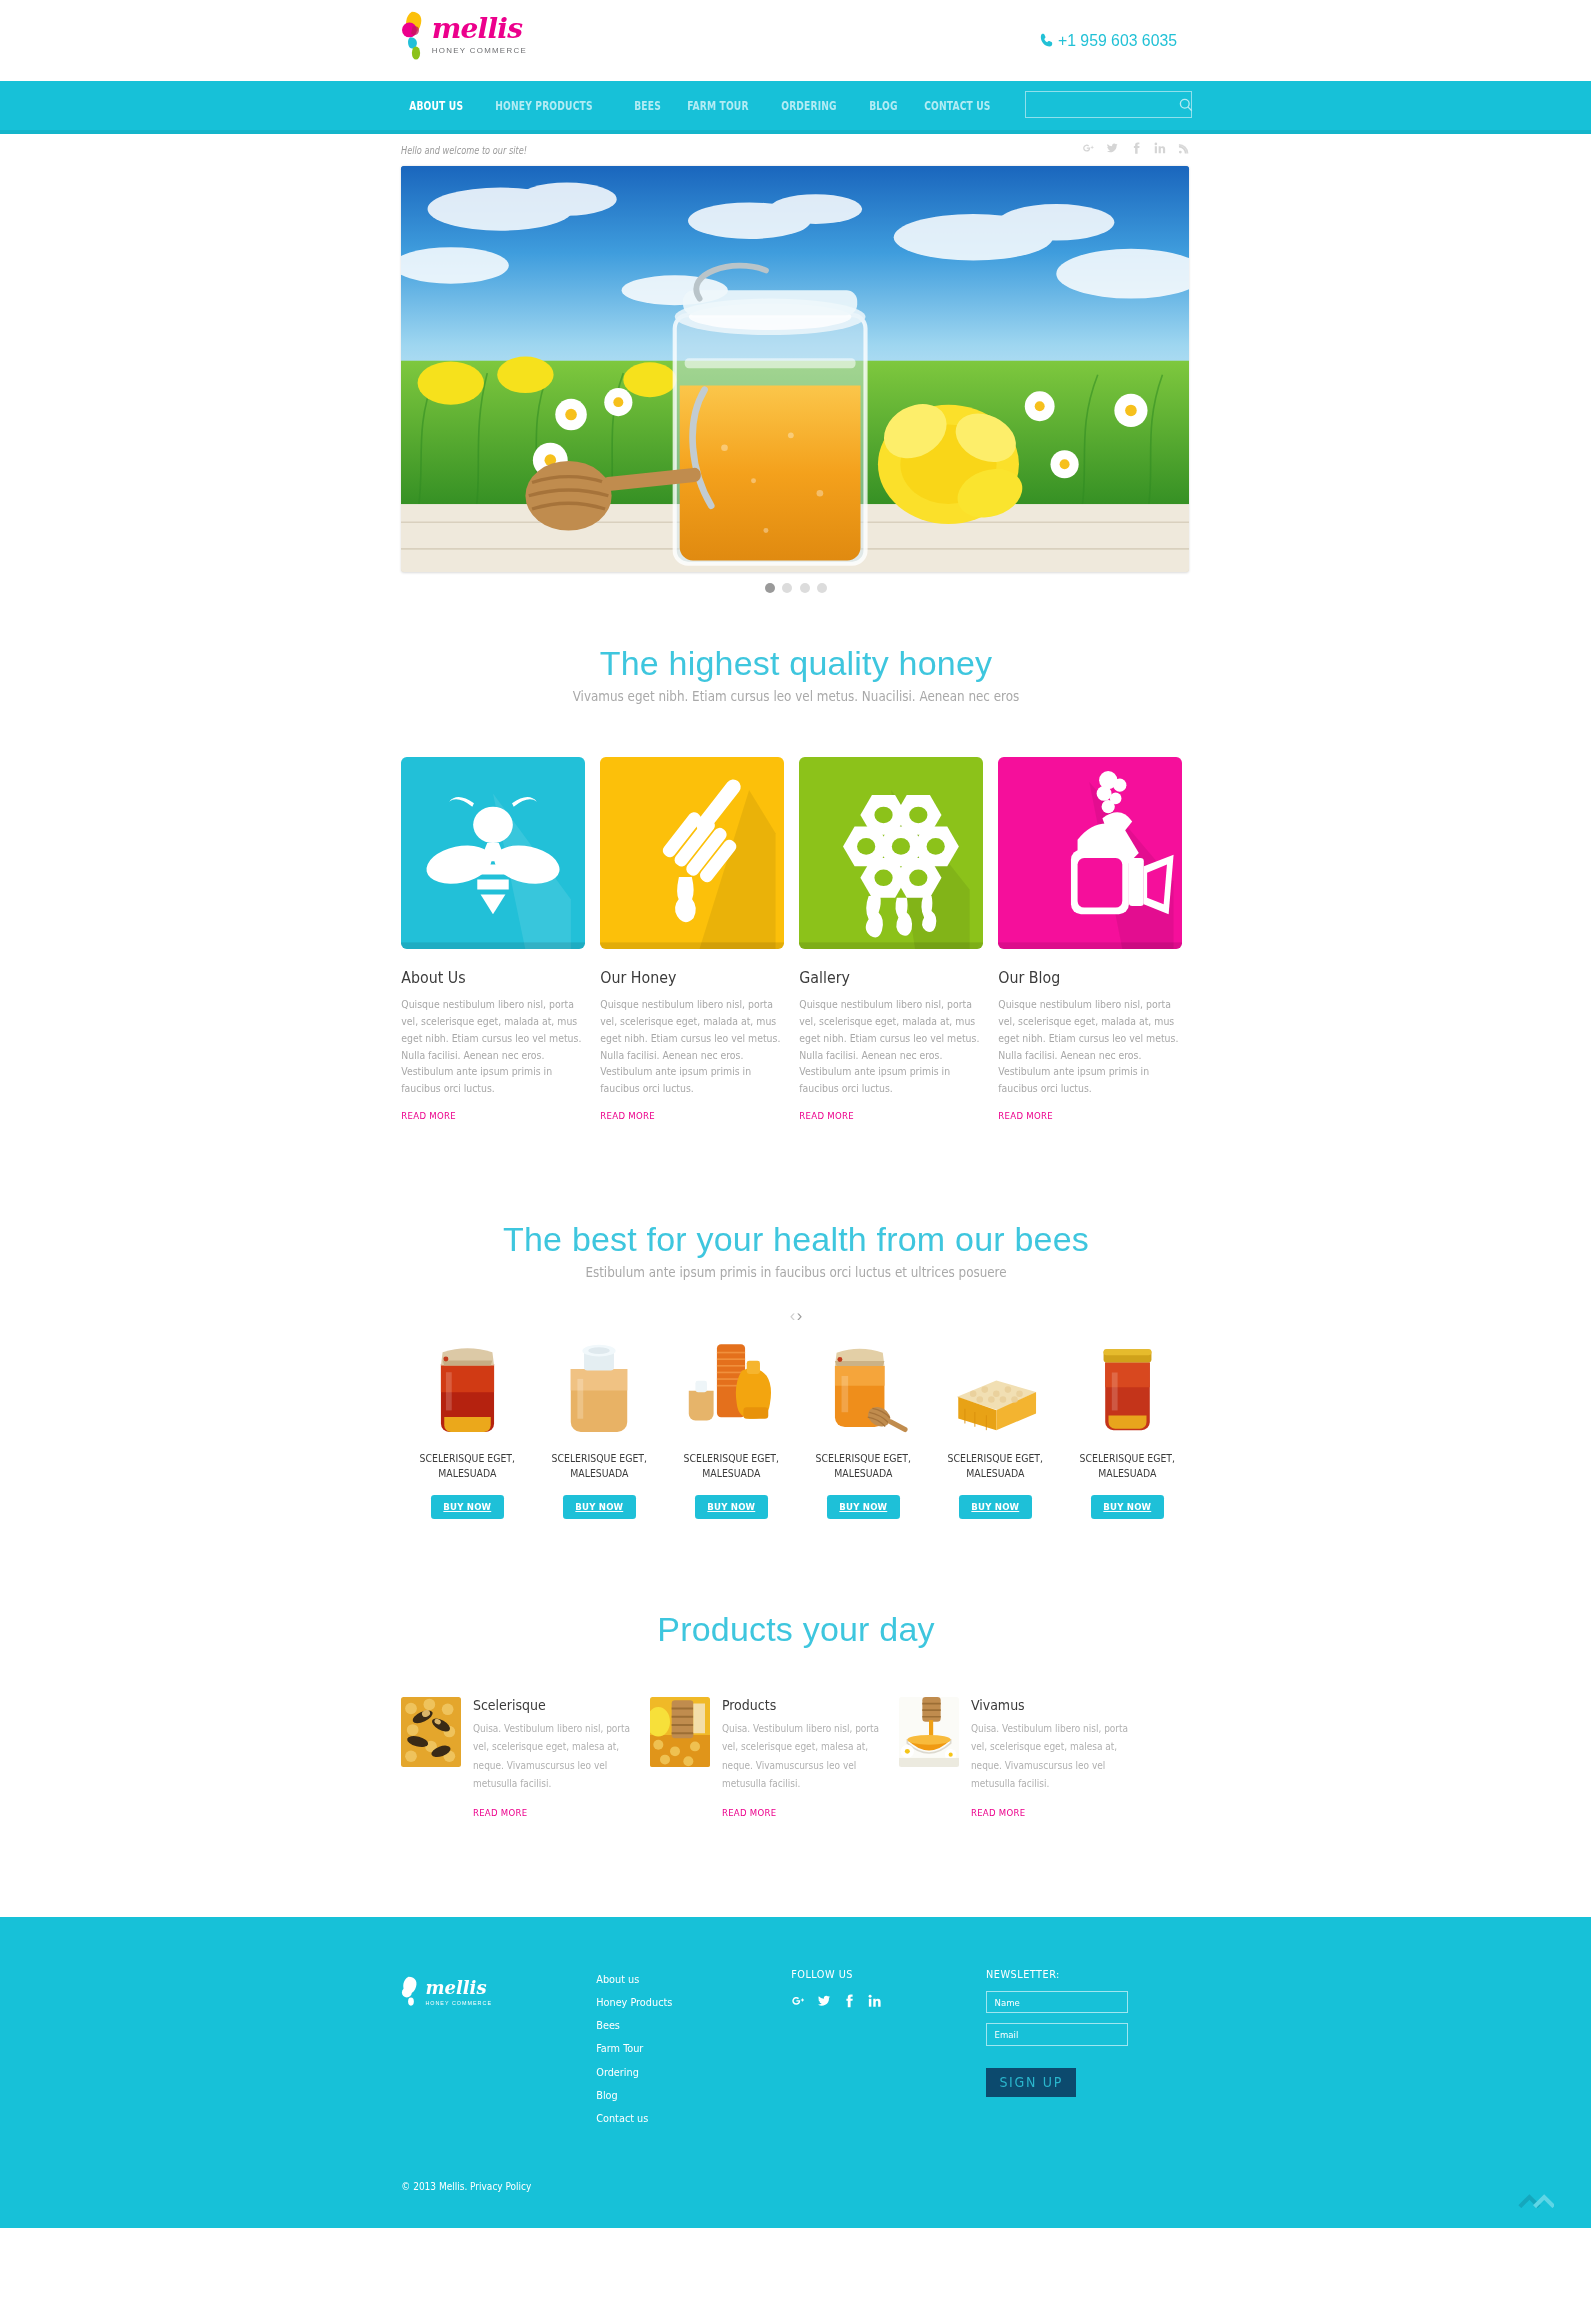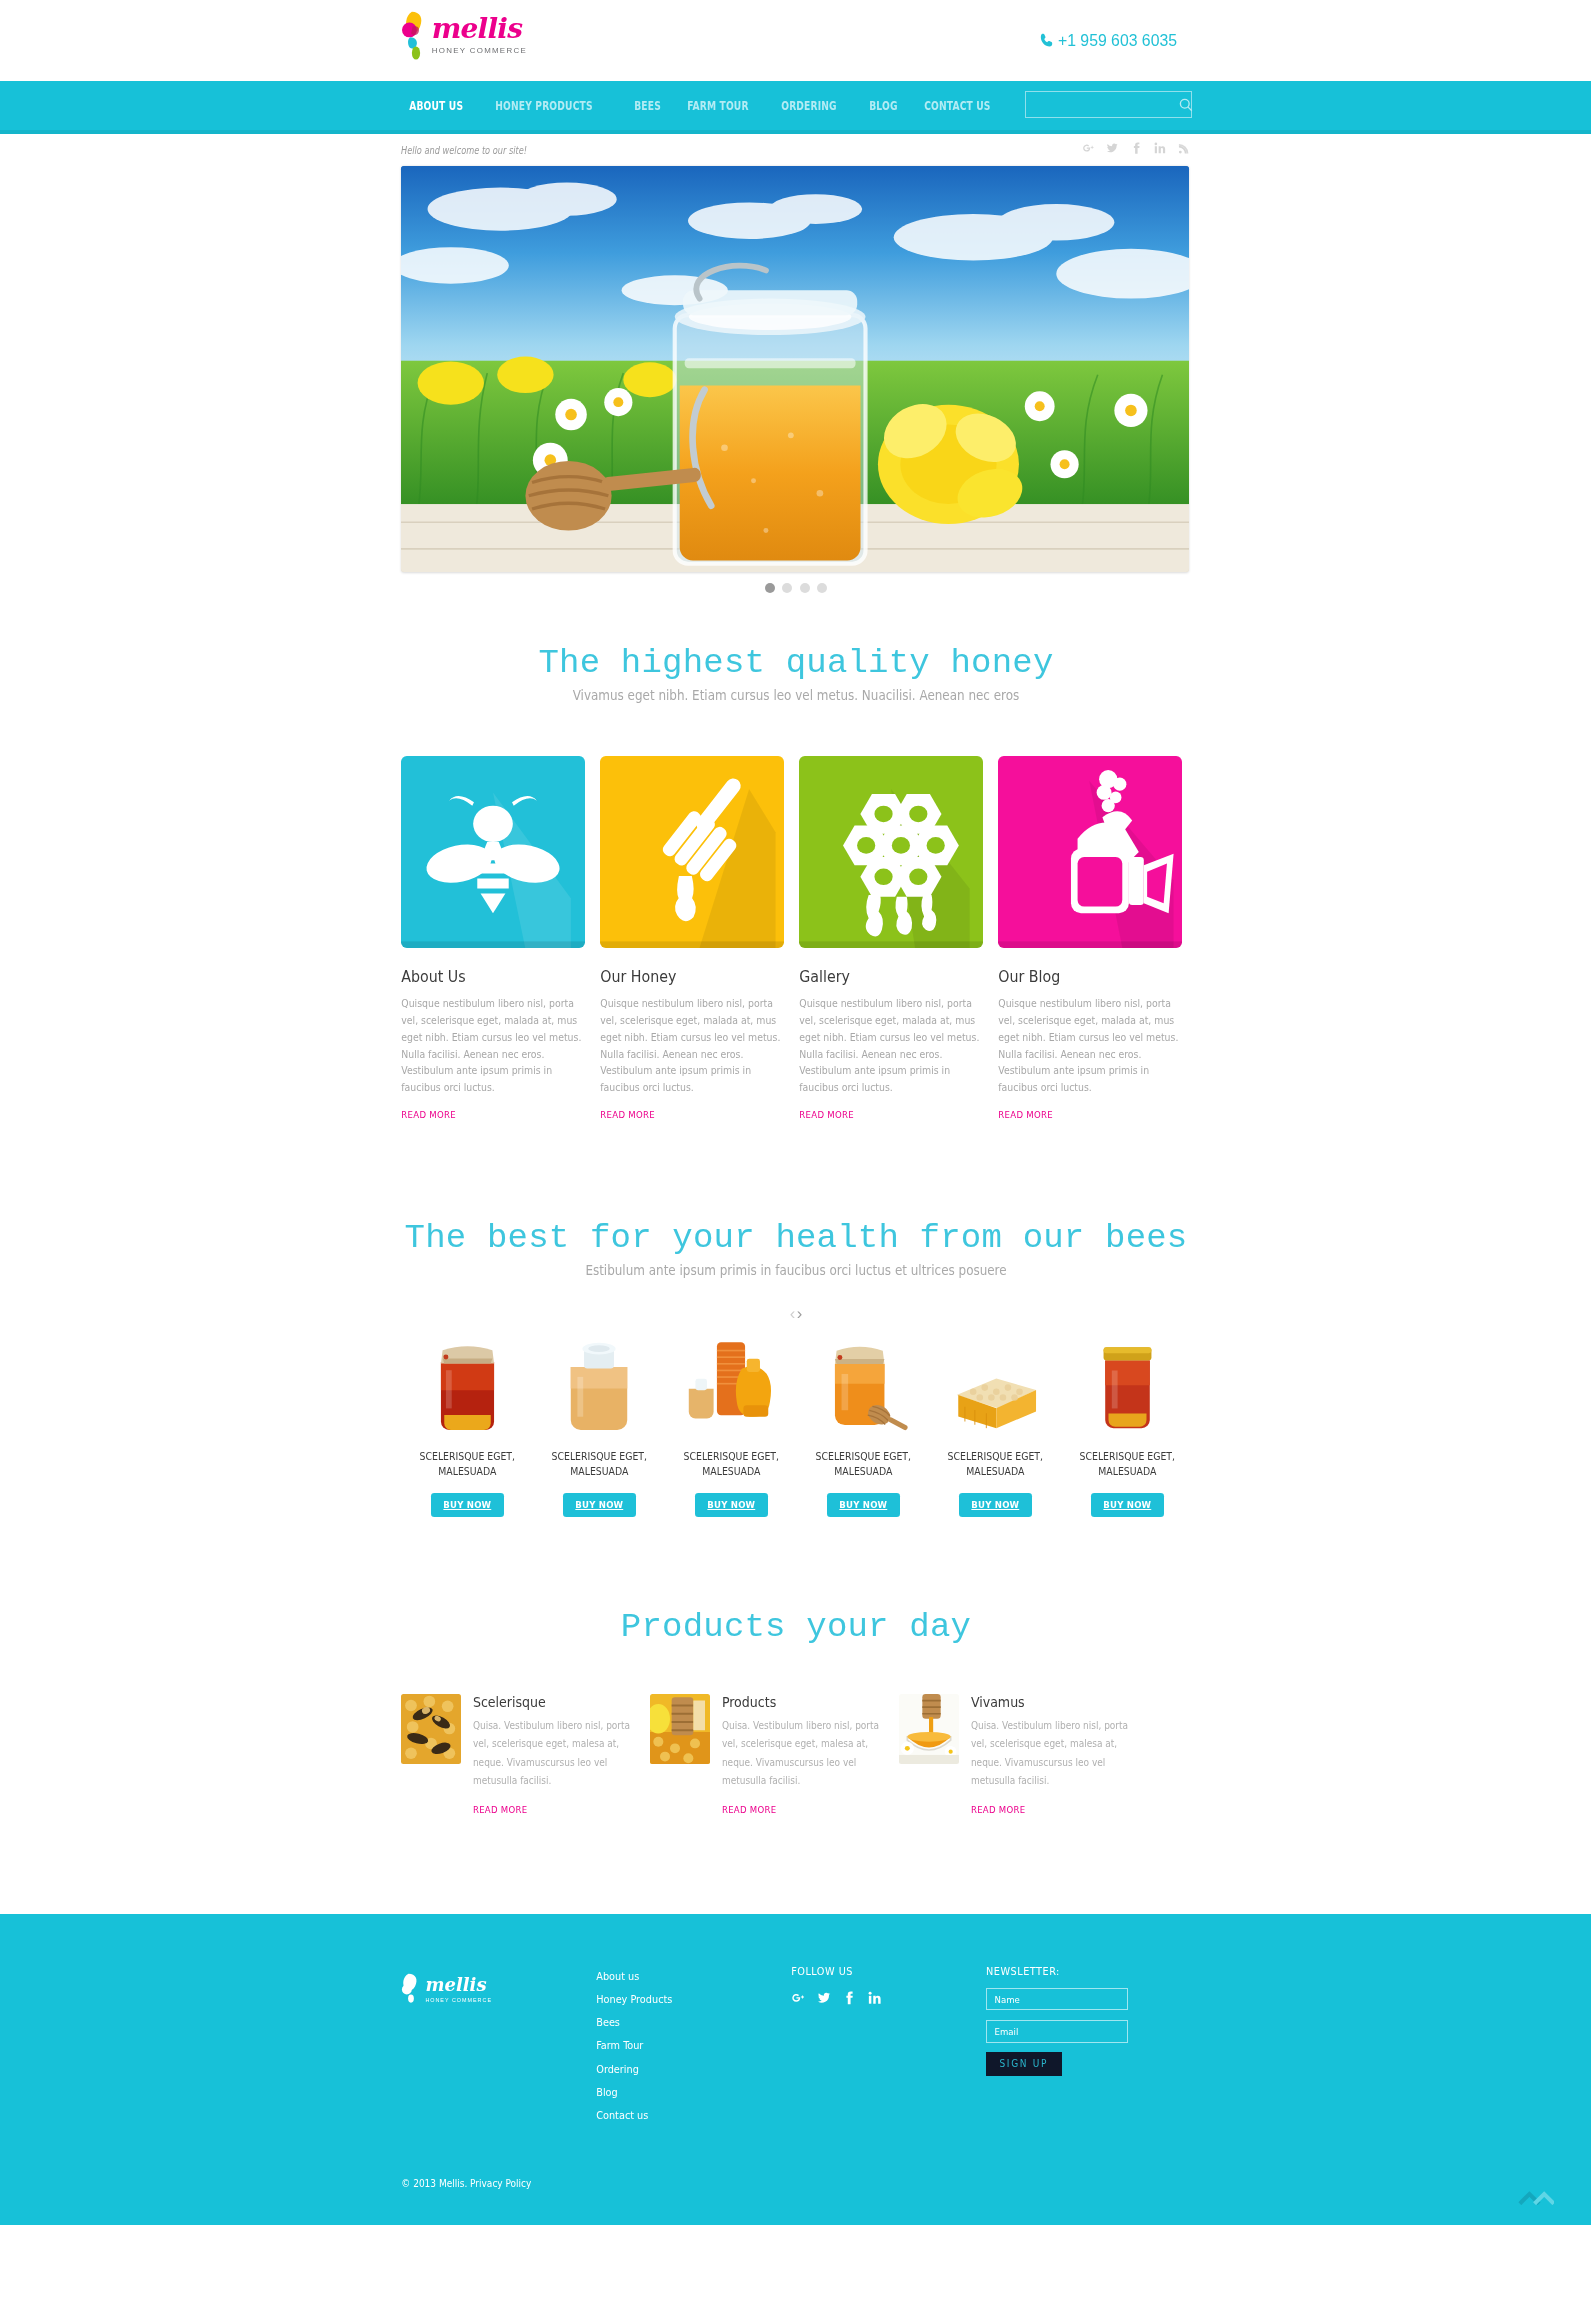--- a/index.html
+++ b/index.html
@@ -108,21 +108,21 @@
 
   .slider-dots {
     width: 796px; margin: 11.6px auto 0; display: flex; justify-content: center; gap: 7.5px;
   }
   .dot { width: 10px; height: 10px; border-radius: 50%; background: #dcdcdc; cursor: pointer; }
   .dot.active { background: #9a9a9a; }
 
   
   .sec-head { text-align: center; }
   .sec-title {
-    font-family: Liberation Mono, monospace;
+    font-family: Liberation Sans, sans-serif;
     font-weight: normal;
     font-size: 34px; color: #3ec6de; letter-spacing: 0.2px;
   }
   .sec-sub {
     font-family: "DejaVu Sans Condensed", "Liberation Sans Narrow", "Liberation Sans", sans-serif;
     font-size: 13.3px; color: #a9a9a9; margin-top: 6px;
   }
 
   
   .features {
@@ -214,22 +214,22 @@
   .fsocial .s-ico { color: #ffffff; font-size: 14px; cursor: pointer; line-height: 1; }
   .fcol-news { width: 209px; }
   .news-input {
     display: block; width: 142px; height: 22.4px; margin-top: 10px;
     background: transparent; border: 0.8px solid #9fe6f0; color: #ffffff;
     padding: 0 7.5px; font-size: 9.5px; outline: none;
     font-family: "DejaVu Sans Condensed", "Liberation Sans Narrow", "Liberation Sans", sans-serif;
   }
   .news-input::placeholder { color: #ffffff; opacity: 1; }
   .signup-btn {
-    margin-top: 9px; background: #0f172a; color: #2ab6cd; border: 0;
-    padding: 6.6px 13.3px; font-size: 10px; letter-spacing: 1.7px; cursor: pointer;
+    margin-top: 22px; background: #0c4a6e; color: #2ab6cd; border: 0;
+    padding: 6.6px 13.3px; font-size: 14px; letter-spacing: 1.7px; cursor: pointer;
     font-family: "DejaVu Sans Condensed", "Liberation Sans Narrow", "Liberation Sans", sans-serif;
   }
   .copy-bar {
     width: 796px; margin: 0 auto; padding: 48px 0 35px 3.3px;
   }
   .copy-text {
     font-family: "DejaVu Sans Condensed", "Liberation Sans Narrow", "Liberation Sans", sans-serif;
     font-size: 10px; color: #ffffff;
   }
   .to-top {

